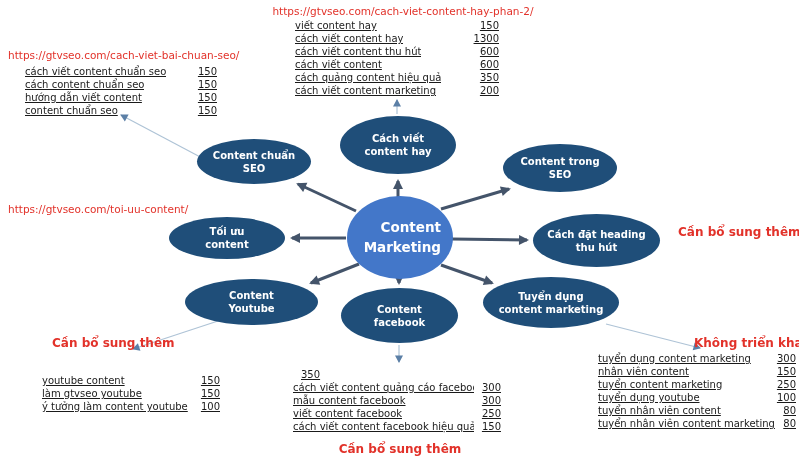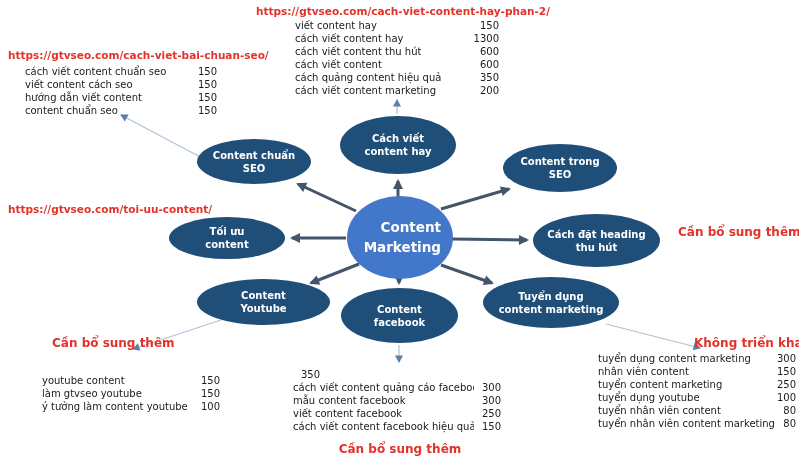--- a/index.html
+++ b/index.html
@@ -19,37 +19,37 @@
     font-size:10px;font-weight:600;line-height:1.3;padding:0 12px;box-sizing:border-box;
   }
   .node.center{background:var(--node-center);font-size:13.5px;font-weight:700;line-height:1.45;}
 
   #node-center      {left:347px;top:196px;width:106px;height:83px;text-align:right;}
   #node-top         {left:340px;top:116px;width:116px;height:58px;}
   #node-top-left    {left:197px;top:139px;width:114px;height:45px;}
   #node-top-right   {left:503px;top:144px;width:114px;height:48px;}
   #node-left        {left:169px;top:217px;width:116px;height:42px;padding:0 18px;}
   #node-right       {left:533px;top:214px;width:127px;height:53px;}
-  #node-bottom-left {left:197px;top:279px;width:133px;height:46px;padding:0 20px;}
+  #node-bottom-left {left:185px;top:279px;width:133px;height:46px;padding:0 20px;}
   #node-bottom      {left:341px;top:288px;width:117px;height:55px;padding:0 26px;}
   #node-bottom-right{left:483px;top:277px;width:136px;height:51px;}
 
-  .url{position:absolute;color:var(--red);font-weight:700;font-size:10.5px;white-space:nowrap;}
+  .url{position:absolute;color:var(--red);font-weight:400;font-size:10.5px;white-space:nowrap;}
   #url-content-hay{left:250px;top:5px;width:306px;text-align:center;}
   #url-chuan-seo  {left:8px;top:49px;}
   #url-toi-uu     {left:8px;top:203px;}
 
   .annot{position:absolute;color:var(--red);font-weight:700;font-size:12px;white-space:nowrap;}
   #annot-right        {left:678px;top:225px;}
   #annot-bottom-left  {left:52px;top:336px;}
   #annot-bottom-center{left:330px;top:442px;width:140px;text-align:center;}
   #annot-bottom-right {left:694px;top:336px;}
 
   .kw-list{position:absolute;font-size:10px;}
-  .kw-row{display:flex;justify-content:space-between;height:13px;line-height:13px;white-space:nowrap;}
+  .kw-row{display:flex;justify-content:space-between;height:13px;line-height:13px;white-space:nowrap;text-decoration:underline;}
   .kw-term{overflow:hidden;}
   .kw-vol{margin-left:8px;}
   #list-content-hay{left:295px;top:19px;width:204px;}
   #list-chuan-seo  {left:25px;top:65px;width:192px;}
   #list-youtube    {left:42px;top:374px;width:178px;}
   #list-facebook   {left:293px;top:368px;width:208px;}
   #list-tuyen-dung {left:598px;top:352px;width:198px;}
 </style>
 </head>
 <body>
@@ -144,21 +144,21 @@
       <span class="kw-term">cách viết content marketing</span>
       <span class="kw-vol">200</span>
     </div>
     </div>
   <div class="kw-list" id="list-chuan-seo">
       <div class="kw-row">
       <span class="kw-term">cách viết content chuẩn seo</span>
       <span class="kw-vol">150</span>
     </div>
       <div class="kw-row">
-      <span class="kw-term">viết content cách seo</span>
+      <span class="kw-term">cách content chuẩn seo</span>
       <span class="kw-vol">150</span>
     </div>
       <div class="kw-row">
       <span class="kw-term">hướng dẫn viết content</span>
       <span class="kw-vol">150</span>
     </div>
       <div class="kw-row">
       <span class="kw-term">content chuẩn seo</span>
       <span class="kw-vol">150</span>
     </div>

